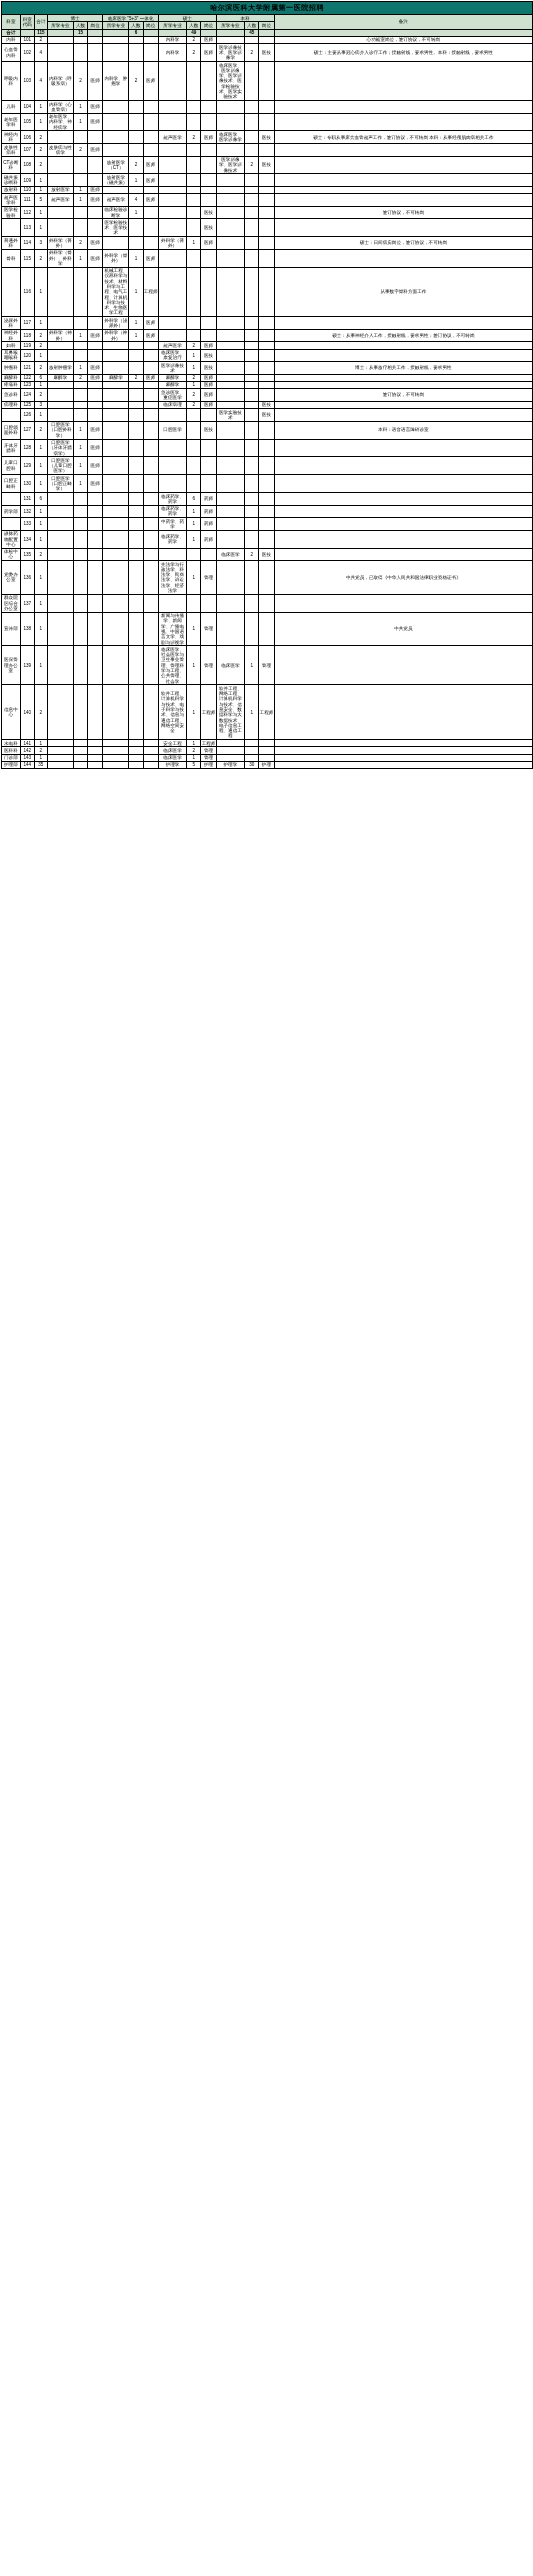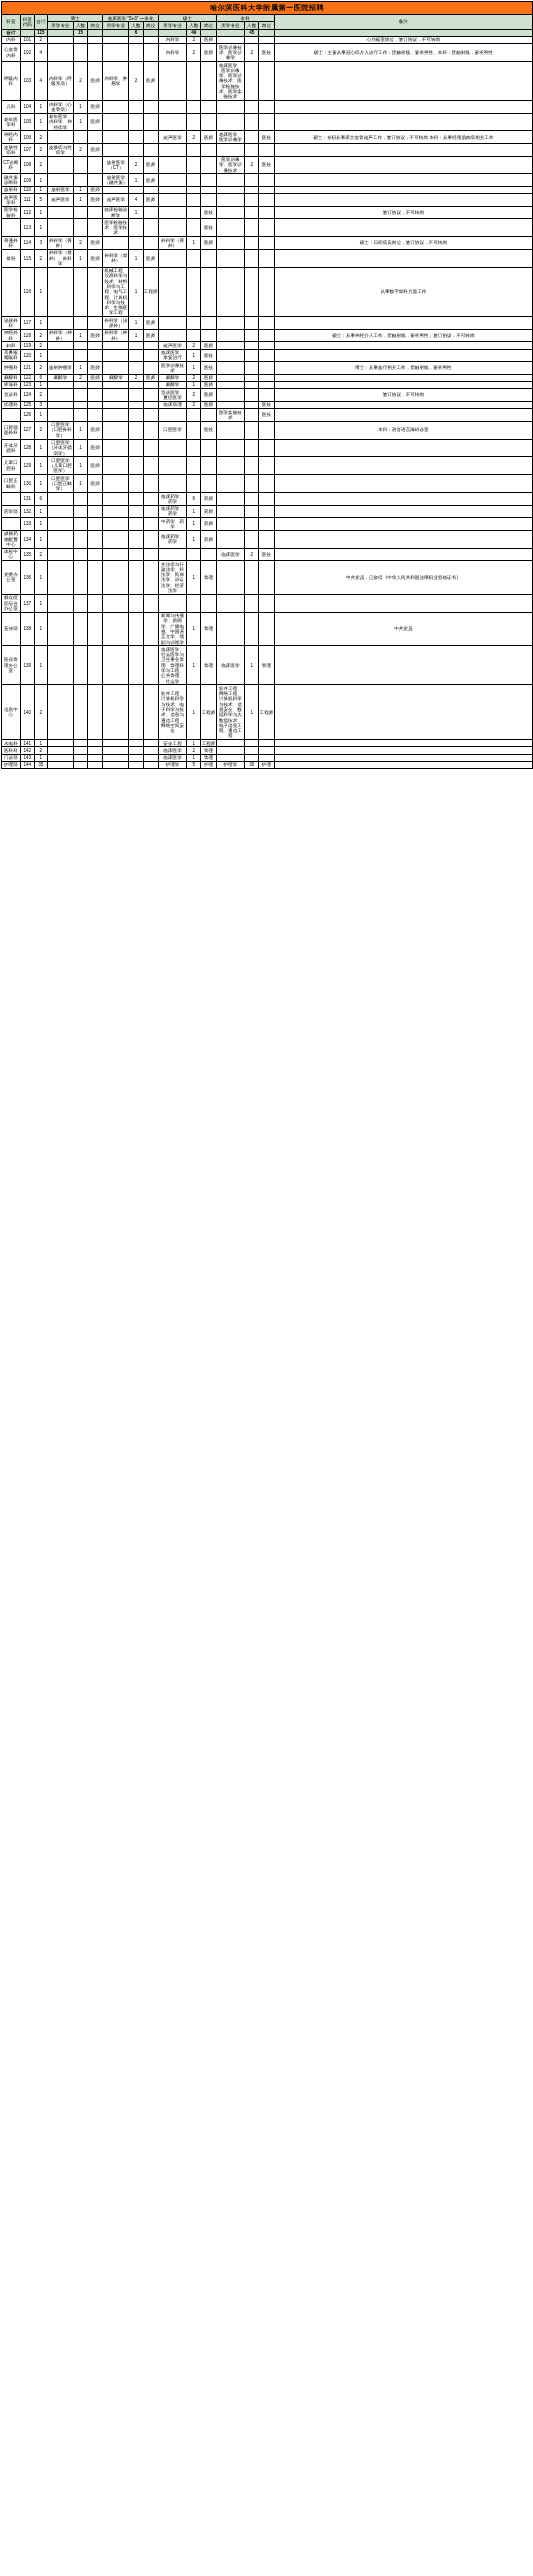--- a/index.html
+++ b/index.html
@@ -1,20 +1,20 @@
 <!DOCTYPE html>
 <html style="font-size:8.8px"><head>
 <meta charset="utf-8">
 <style>
   html,body{margin:0;padding:0;background:#ffffff;}
   body{font-family:"Liberation Sans","DejaVu Sans",sans-serif;}
   #wrap{width:534px;}
   table{border-collapse:collapse;width:532px;margin:1.1px;table-layout:fixed;}
   th,td{border:0.5px solid #000;font-size:4.6px;line-height:1.15;text-align:center;vertical-align:middle;padding:0.5px 0;word-break:break-all;}
-  .title{background:#f97316;font-size:7.1px;font-weight:bold;height:11px;letter-spacing:0.5px;margin-left:48px;}
+  .title{background:#0f766e;font-size:7.1px;font-weight:bold;height:11px;letter-spacing:0.5px;margin-left:48px;}
   .hdr{background:#cfe2cf;font-weight:normal;font-size:4.6px;}
   .sum{background:#cfe2cf;font-weight:bold;}
 </style>
 </head>
 <body>
 
 <div id="wrap">
 <table>
   <colgroup>
     <col style="width:18.6px">

